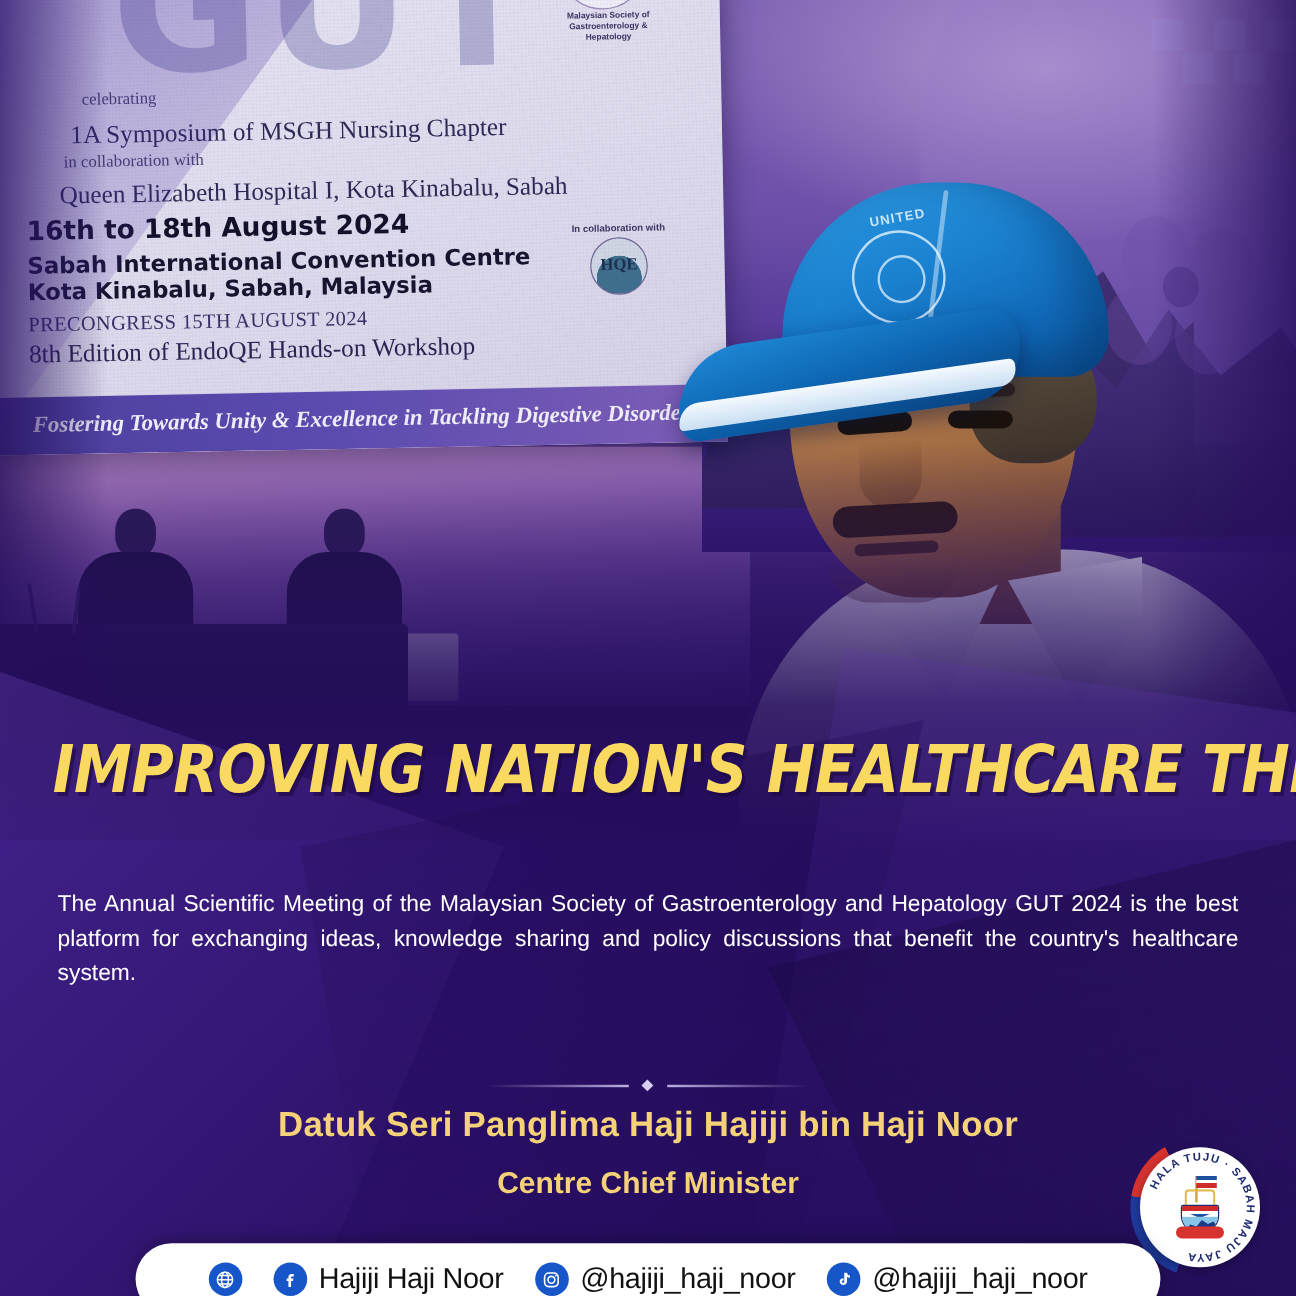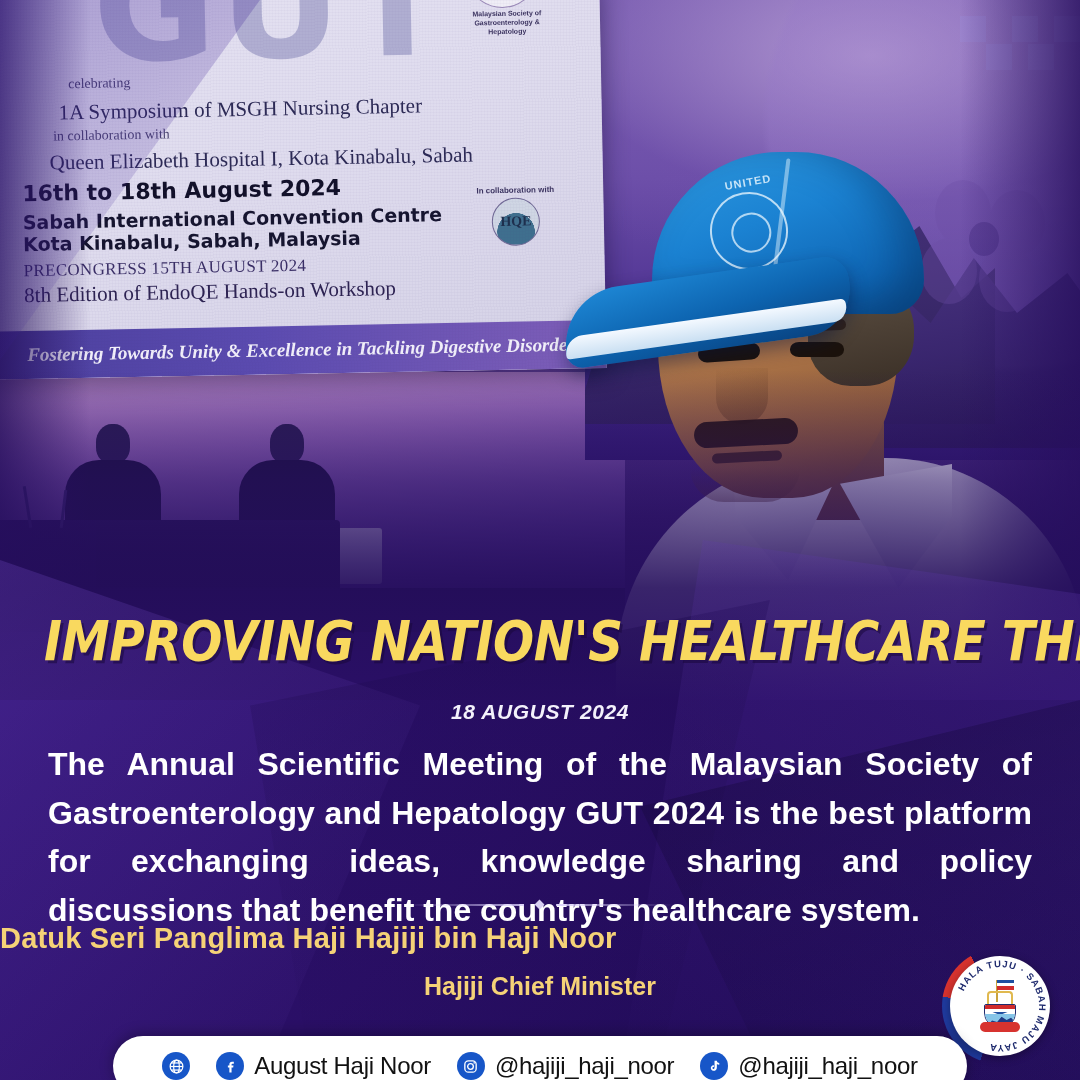--- a/index.html
+++ b/index.html
@@ -347,41 +347,41 @@
     transform:scaleX(.88); transform-origin:left center;
     text-shadow:3px 3px 0 rgba(25,8,60,.55);
   }
   .subdate {
     position:absolute; left:0; right:0; top:700px; text-align:center;
     font-size:21px; font-style:italic; font-weight:700;
     color:#f3f1fb; letter-spacing:.6px;
   }
   .body {
     position:absolute; left:48px; top:740px; width:984px;
-    font-size:32px; line-height:1.52; color:#ffffff;
-    text-align:justify; font-weight:700;
+    font-size:19px; line-height:1.52; color:#ffffff;
+    text-align:justify; font-weight:400;
   }
 
   .divider {
     position:absolute; left:50%; top:901px; transform:translateX(-50%);
     width:268px; height:8px;
   }
   .divider .ln {
     position:absolute; top:3px; height:2px; width:118px;
     background:linear-gradient(90deg, rgba(210,200,245,0), rgba(215,205,248,.85));
   }
   .divider .ln.r { left:150px;
     background:linear-gradient(270deg, rgba(210,200,245,0), rgba(215,205,248,.85)); }
   .divider .dot {
     position:absolute; left:130px; top:0; width:7px; height:7px;
     background:#d8d0f2; transform:rotate(45deg);
   }
 
   .cm-name {
-    position:absolute; left:0; right:0; top:922px; 
+    position:absolute; left:0; right:0; top:922px; text-align:center;
     font-size:29px; font-weight:700; color:#F5D277; letter-spacing:.2px;
   }
   .cm-title {
     position:absolute; left:0; right:0; top:972px; text-align:center;
     font-size:25px; font-weight:700; color:#F5D277;
   }
 
   
   .jata { position:absolute; left:36px; top:12px; width:112px; height:152px; }
   .jata-flag {
@@ -606,31 +606,30 @@
 
   <div class="facets">
     <div class="fc fc5"></div>
     <div class="fc fc1"></div>
     <div class="fc fc2"></div>
     <div class="fc fc3"></div>
     <div class="fc fc4"></div>
   </div>
 
   <div class="headline">IMPROVING NATION'S HEALTHCARE THROUGH GUT 2024</div>
-  <div class="subdate">18 AUGUST 2024</div>
   <div class="body">The Annual Scientific Meeting of the Malaysian Society of Gastroenterology and Hepatology GUT 2024 is the best platform for exchanging ideas, knowledge sharing and policy discussions that benefit the country's healthcare system.</div>
 
   <div class="divider">
     <div class="ln"></div>
     <div class="dot"></div>
     <div class="ln r"></div>
   </div>
 
   <div class="cm-name">Datuk Seri Panglima Haji Hajiji bin Haji Noor</div>
-  <div class="cm-title">Hajiji Chief Minister</div>
+  <div class="cm-title">Centre Chief Minister</div>
 
 
   <div class="halatuju">
     <div class="ht-swoosh"></div>
     <div class="ht-disc">
       <svg class="ht-ring-txt" viewBox="0 0 100 100">
         <defs>
             <path id="rp" d="M 50,50 m -39,0 a 39,39 0 1,1 78,0 a 39,39 0 1,1 -78,0"></path>
           </defs>
         <text><textPath href="#rp" startOffset="6%">HALA TUJU · SABAH MAJU JAYA</textPath></text>
@@ -662,21 +661,21 @@
         </svg>
       </span>
     </div>
 
     <div class="sitem">
       <span class="sicon">
         <svg width="17" height="17" viewBox="0 0 24 24" fill="#fff">
           <path d="M14.6 8.2h2.1V5.3h-2.6c-2.4 0-3.7 1.4-3.7 3.7v1.6H8.3v2.9h2.1v7.1h3.1v-7.1h2.3l.4-2.9h-2.7V9.4c0-.8.3-1.2 1.1-1.2z"></path>
         </svg>
       </span>
-      <span class="slabel">August Haji Noor</span>
+      <span class="slabel">Hajiji Haji Noor</span>
     </div>
 
     <div class="sitem">
       <span class="sicon">
         <svg width="17" height="17" viewBox="0 0 24 24" fill="none" stroke="#fff" stroke-width="1.9">
           <rect x="4" y="4" width="16" height="16" rx="5"></rect>
           <circle cx="12" cy="12" r="4"></circle>
           <circle cx="17.2" cy="6.9" r="1.1" fill="#fff" stroke="none"></circle>
         </svg>
       </span>

